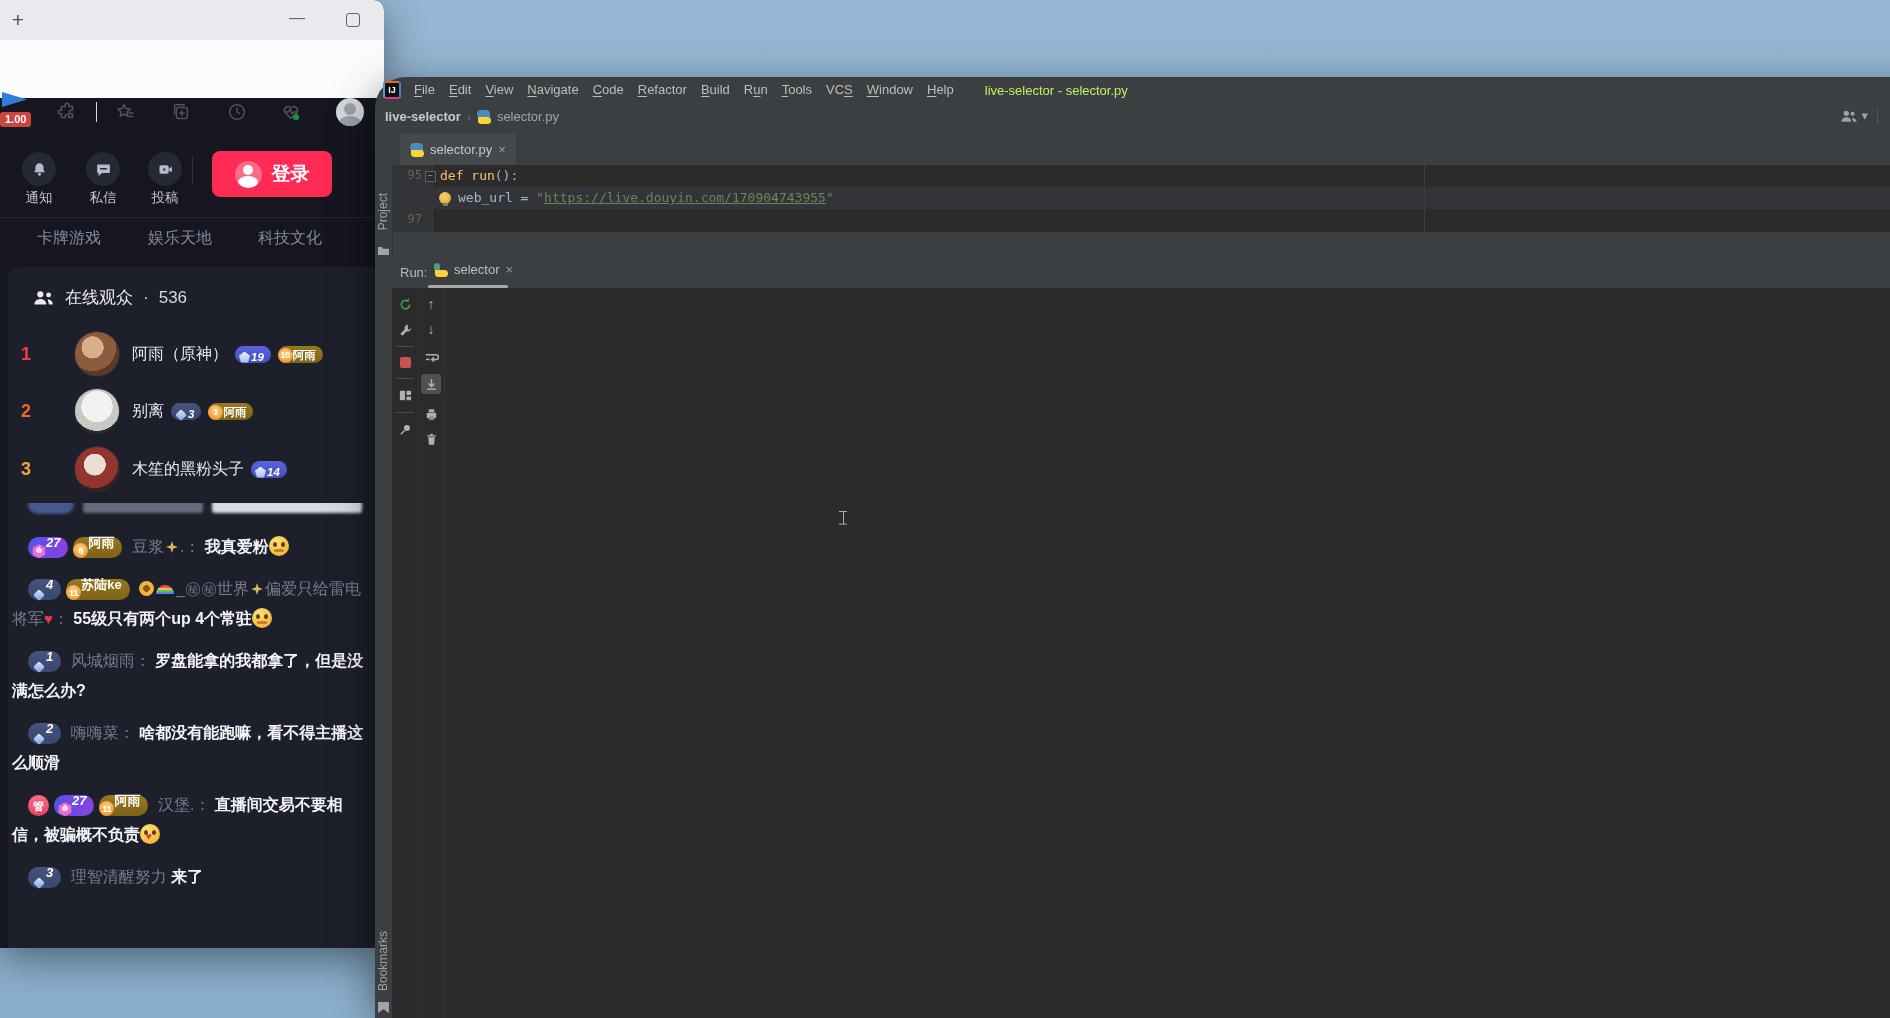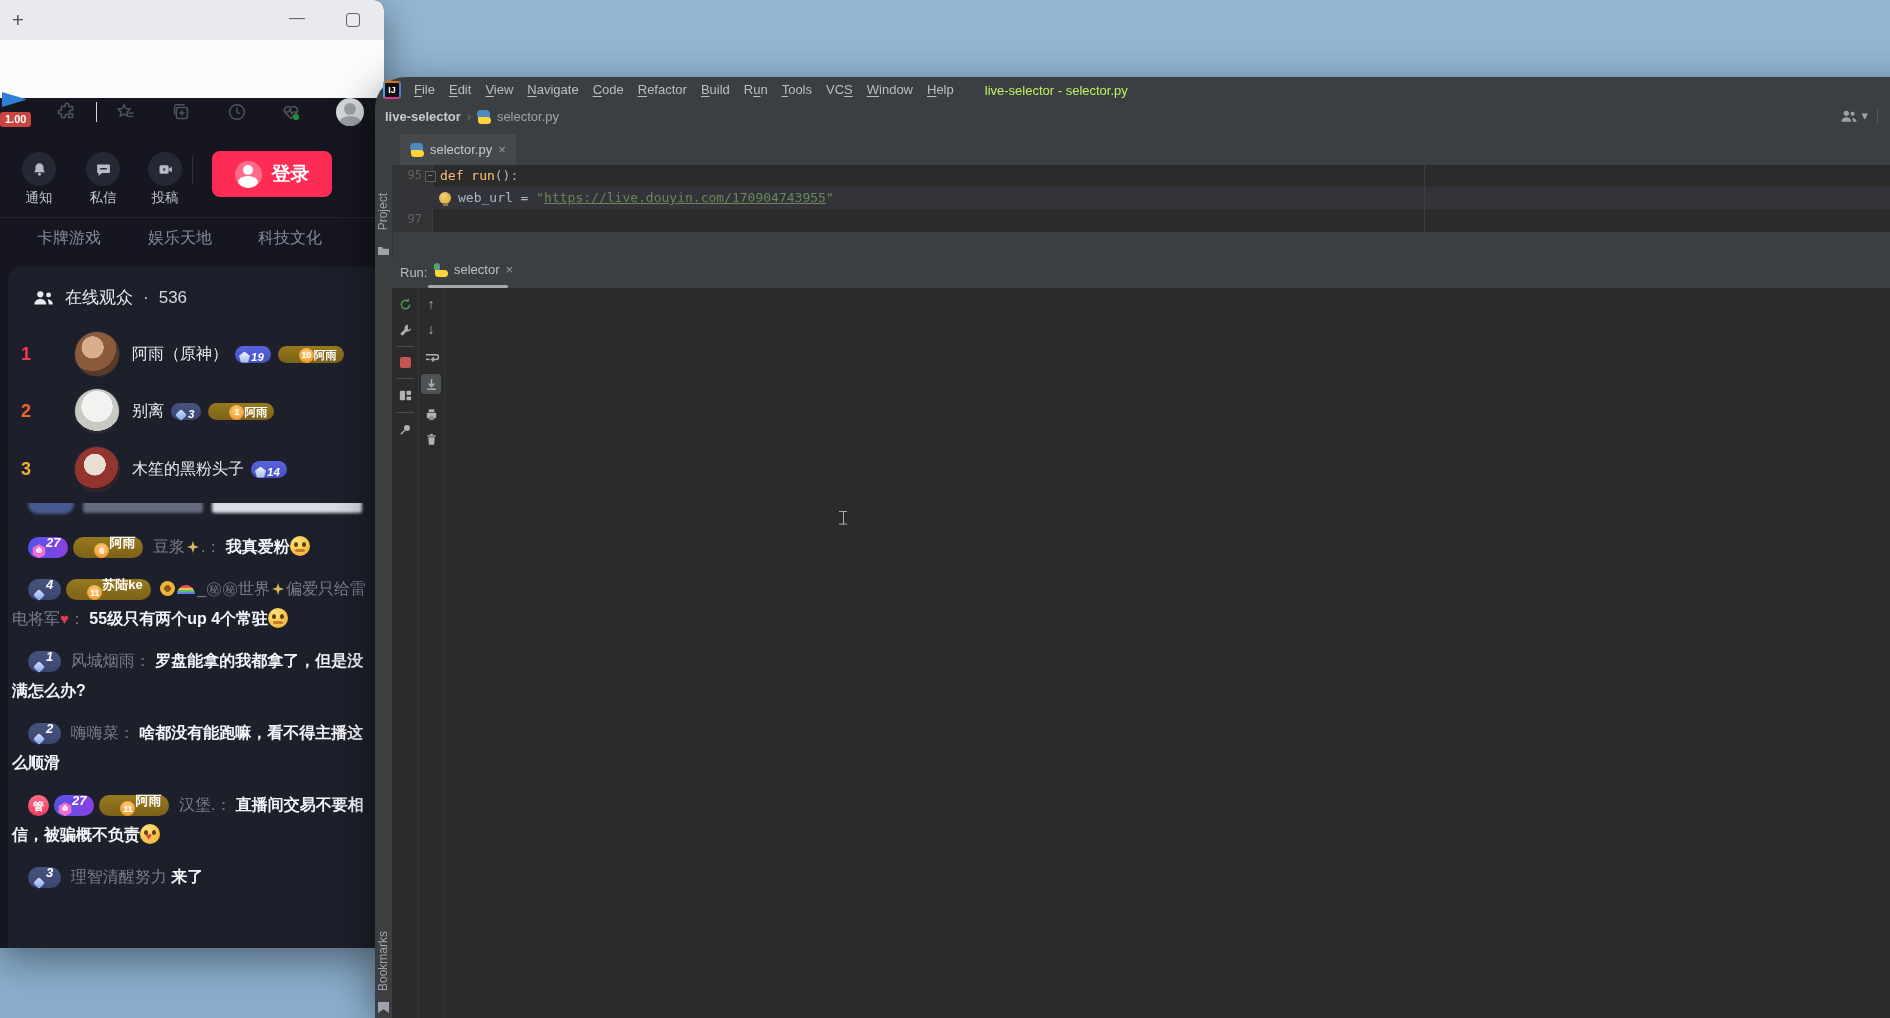--- a/index.html
+++ b/index.html
@@ -67,21 +67,21 @@
   .pill.sm{height:17px;border-radius:9px;font-size:11.5px;padding:0 7px 0 3px;margin-left:7px;}
   .lvl-blue{background:linear-gradient(180deg,#45537F,#39476F);}
   .lvl-vivid{background:linear-gradient(180deg,#5A63DC,#444FC2);}
   .lvl-purple{background:linear-gradient(90deg,#5055E8,#8B40E2);}
   .gem-dia{width:10px;height:10px;background:linear-gradient(135deg,#D7E4FB,#7FA3EC);
            transform:rotate(45deg) scale(.82);border-radius:2px;margin:0 2px;}
   .gem-pent{width:11px;height:11px;background:linear-gradient(180deg,#EAF0FC,#A4BDF2);
             clip-path:polygon(50% 0,100% 38%,82% 100%,18% 100%,0 38%);margin:0 1px;}
   .gem-hex{width:14px;height:14px;background:radial-gradient(circle at 50% 45%,#FFDCF2 0 28%,#EF6DCE 29%);
            clip-path:polygon(50% 0,95% 25%,95% 75%,50% 100%,5% 75%,5% 25%);}
-  .pill.fan{background:linear-gradient(180deg,#97791F,#7D6218);padding-left:21px;}
+  .pill.fan{background:linear-gradient(180deg,#97791F,#7D6218);padding-left:0;}
   .pill.fan b{font-style:normal;}
   .fan-heart{width:15px;height:15px;border-radius:50%;color:#fff;font-size:9px;font-weight:700;
              background:radial-gradient(circle at 50% 38%,#FFD489,#F09B2E 72%);
              display:inline-flex;align-items:center;justify-content:center;}
   .pill-mod{width:21px;height:21px;border-radius:50%;font-size:11px;color:#fff;vertical-align:middle;
             background:linear-gradient(180deg,#FF6C87,#EF3D62);
             display:inline-flex;align-items:center;justify-content:center;}
   
   .clip-row{left:4px;top:236px;width:360px;height:21px;overflow:hidden;}
   .clip-in{position:absolute;left:16px;top:-9px;display:flex;gap:9px;align-items:center;filter:blur(1.6px);}

